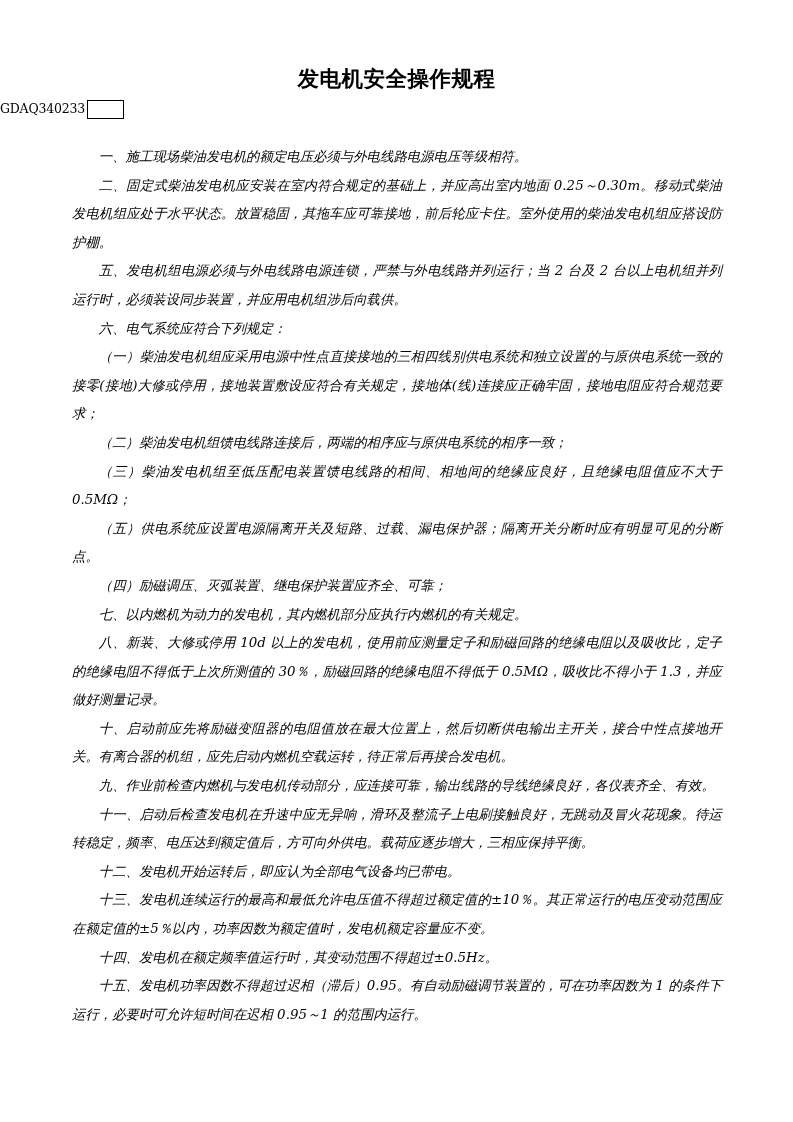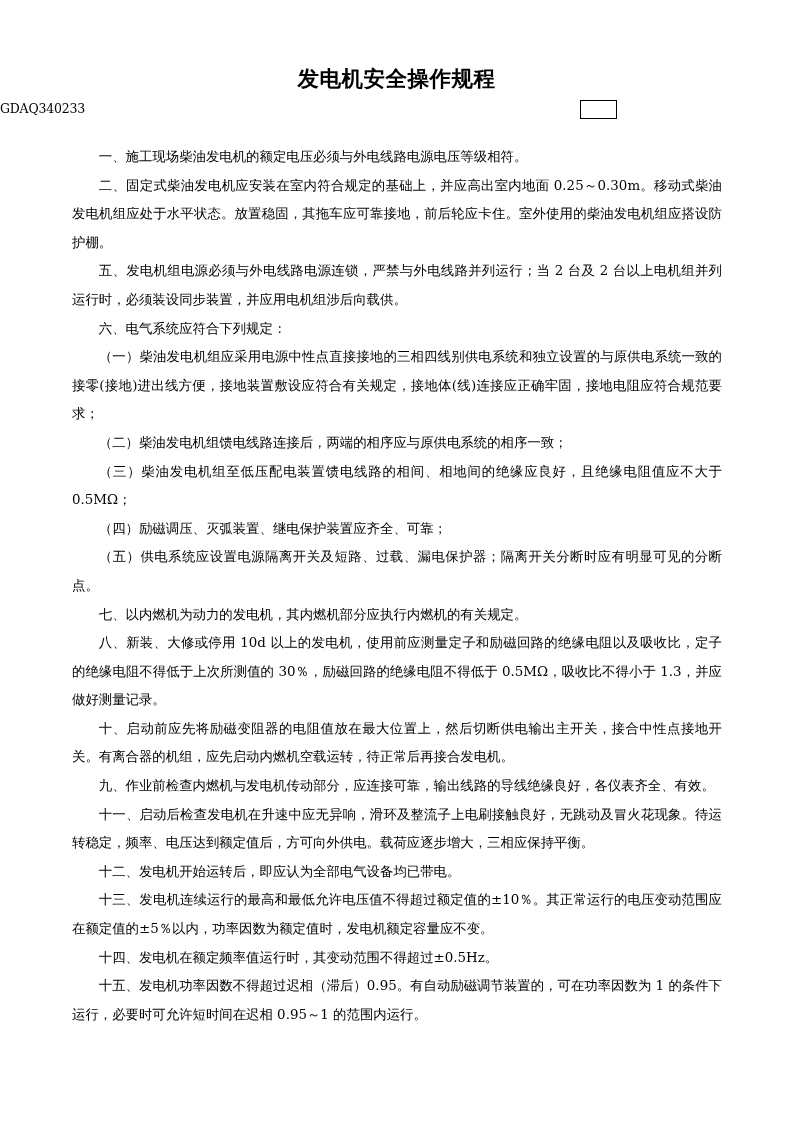--- a/index.html
+++ b/index.html
@@ -31,21 +31,21 @@
     font-size: 21.5px;
     letter-spacing: 0.5px;
     line-height: 1.2;
   }
   .code-row {
     position: absolute;
     top: 100px;
     left: 0;
     width: 705px;
     display: flex;
-    justify-content: space-between;
+    justify-content: flex-start;
     align-items: center;
     padding-right: 88px;
     box-sizing: border-box;
   }
   .code-text {
     font-family: "DejaVu Serif", "Liberation Serif", serif;
     font-size: 12.5px;
     letter-spacing: -0.2px;
     line-height: 1;
     margin-right: 2px;
@@ -66,44 +66,45 @@
     line-height: 28.6px;
     text-align: justify;
     text-justify: inter-ideograph;
   }
   .para {
     margin: 0;
     padding: 0;
     text-indent: 2em;
     text-align: justify;
     text-justify: inter-ideograph;
+    font-style: italic;
   }
 </style>
 </head>
 <body>
 
 <div class="page">
 
   <div class="doc-title">发电机安全操作规程</div>
 
   <div class="code-row">
     <span class="code-text">GDAQ340233</span>
     <span class="code-box"></span>
   </div>
 
   <div class="body-text" id="body-text">
       <p class="para">一、施工现场柴油发电机的额定电压必须与外电线路电源电压等级相符。</p>
       <p class="para">二、固定式柴油发电机应安装在室内符合规定的基础上，并应高出室内地面 0.25～0.30m。移动式柴油发电机组应处于水平状态。放置稳固，其拖车应可靠接地，前后轮应卡住。室外使用的柴油发电机组应搭设防护棚。</p>
       <p class="para">五、发电机组电源必须与外电线路电源连锁，严禁与外电线路并列运行；当 2 台及 2 台以上电机组并列运行时，必须装设同步装置，并应用电机组涉后向载供。</p>
       <p class="para">六、电气系统应符合下列规定：</p>
-      <p class="para">（一）柴油发电机组应采用电源中性点直接接地的三相四线别供电系统和独立设置的与原供电系统一致的接零(接地)进出线方便，接地装置敷设应符合有关规定，接地体(线)连接应正确牢固，接地电阻应符合规范要求；</p>
+      <p class="para">（一）柴油发电机组应采用电源中性点直接接地的三相四线别供电系统和独立设置的与原供电系统一致的接零(接地)大修或停用，接地装置敷设应符合有关规定，接地体(线)连接应正确牢固，接地电阻应符合规范要求；</p>
       <p class="para">（二）柴油发电机组馈电线路连接后，两端的相序应与原供电系统的相序一致；</p>
       <p class="para">（三）柴油发电机组至低压配电装置馈电线路的相间、相地间的绝缘应良好，且绝缘电阻值应不大于 0.5MΩ；</p>
+      <p class="para">（五）供电系统应设置电源隔离开关及短路、过载、漏电保护器；隔离开关分断时应有明显可见的分断点。</p>
       <p class="para">（四）励磁调压、灭弧装置、继电保护装置应齐全、可靠；</p>
-      <p class="para">（五）供电系统应设置电源隔离开关及短路、过载、漏电保护器；隔离开关分断时应有明显可见的分断点。</p>
       <p class="para">七、以内燃机为动力的发电机，其内燃机部分应执行内燃机的有关规定。</p>
       <p class="para">八、新装、大修或停用 10d 以上的发电机，使用前应测量定子和励磁回路的绝缘电阻以及吸收比，定子的绝缘电阻不得低于上次所测值的 30％，励磁回路的绝缘电阻不得低于 0.5MΩ，吸收比不得小于 1.3，并应做好测量记录。</p>
       <p class="para">十、启动前应先将励磁变阻器的电阻值放在最大位置上，然后切断供电输出主开关，接合中性点接地开关。有离合器的机组，应先启动内燃机空载运转，待正常后再接合发电机。</p>
       <p class="para">九、作业前检查内燃机与发电机传动部分，应连接可靠，输出线路的导线绝缘良好，各仪表齐全、有效。</p>
       <p class="para">十一、启动后检查发电机在升速中应无异响，滑环及整流子上电刷接触良好，无跳动及冒火花现象。待运转稳定，频率、电压达到额定值后，方可向外供电。载荷应逐步增大，三相应保持平衡。</p>
       <p class="para">十二、发电机开始运转后，即应认为全部电气设备均已带电。</p>
       <p class="para">十三、发电机连续运行的最高和最低允许电压值不得超过额定值的±10％。其正常运行的电压变动范围应在额定值的±5％以内，功率因数为额定值时，发电机额定容量应不变。</p>
       <p class="para">十四、发电机在额定频率值运行时，其变动范围不得超过±0.5Hz。</p>
       <p class="para">十五、发电机功率因数不得超过迟相（滞后）0.95。有自动励磁调节装置的，可在功率因数为 1 的条件下运行，必要时可允许短时间在迟相 0.95～1 的范围内运行。</p>
     </div>

